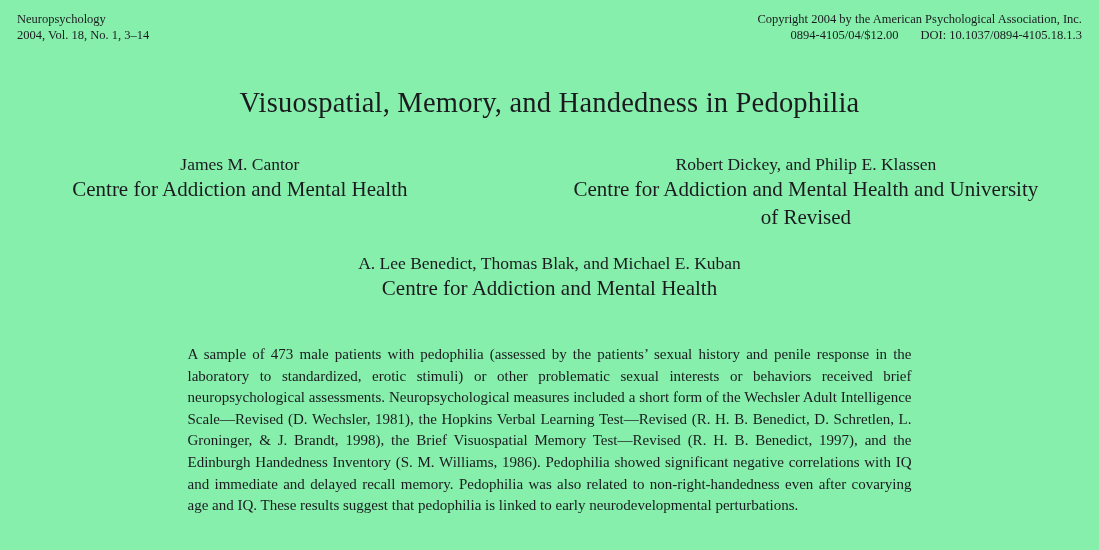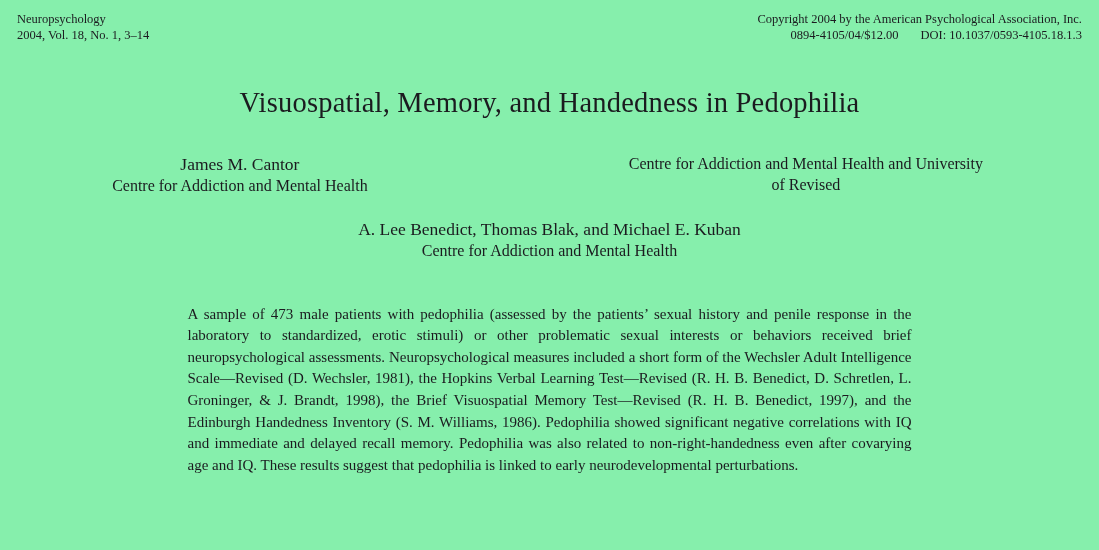--- a/index.html
+++ b/index.html
@@ -46,21 +46,21 @@
     gap: 33px;
   }
   .author-col { text-align: center; }
   .author-col.left  { width: 45%; padding: 0 10px; }
   .author-col.right { width: 55%; padding: 0 10px; }
   .names {
     font-size: 17.5px;
     line-height: 1.25;
   }
   .affil {
-    font-size: 16px;
+    font-size: 21px;
     line-height: 1.3;
   }
   .author-col.center {
     margin-top: 22px;
     text-align: center;
   }
   
   .abstract {
     width: 724px;
     margin: 42px auto 0 auto;
@@ -74,32 +74,33 @@
 
 <div class="page">
 
   <header class="masthead">
     <div class="mast-left">
       <div>Neuropsychology</div>
       <div>2004, Vol. 18, No. 1, 3–14</div>
     </div>
     <div class="mast-right">
       <div>Copyright 2004 by the American Psychological Association, Inc.</div>
-      <div><span>0894-4105/04/$12.00</span><span class="doi">DOI: 10.1037/0593-4105.18.1.3</span></div>
+      <div><span>0894-4105/04/$12.00</span><span class="doi">DOI: 10.1037/0894-4105.18.1.3</span></div>
     </div>
   </header>
 
   <h1 class="title">Visuospatial, Memory, and Handedness in Pedophilia</h1>
 
   <div class="authors-row">
     <div class="author-col left">
       <div class="names">James M. Cantor</div>
       <div class="affil">Centre for Addiction and Mental Health</div>
     </div>
     <div class="author-col right">
+      <div class="names">Robert Dickey, and Philip E. Klassen</div>
       <div class="affil">Centre for Addiction and Mental Health and University</div>
       <div class="affil">of Revised</div>
     </div>
   </div>
 
   <div class="author-col center">
     <div class="names">A. Lee Benedict, Thomas Blak, and Michael E. Kuban</div>
     <div class="affil">Centre for Addiction and Mental Health</div>
   </div>
 

